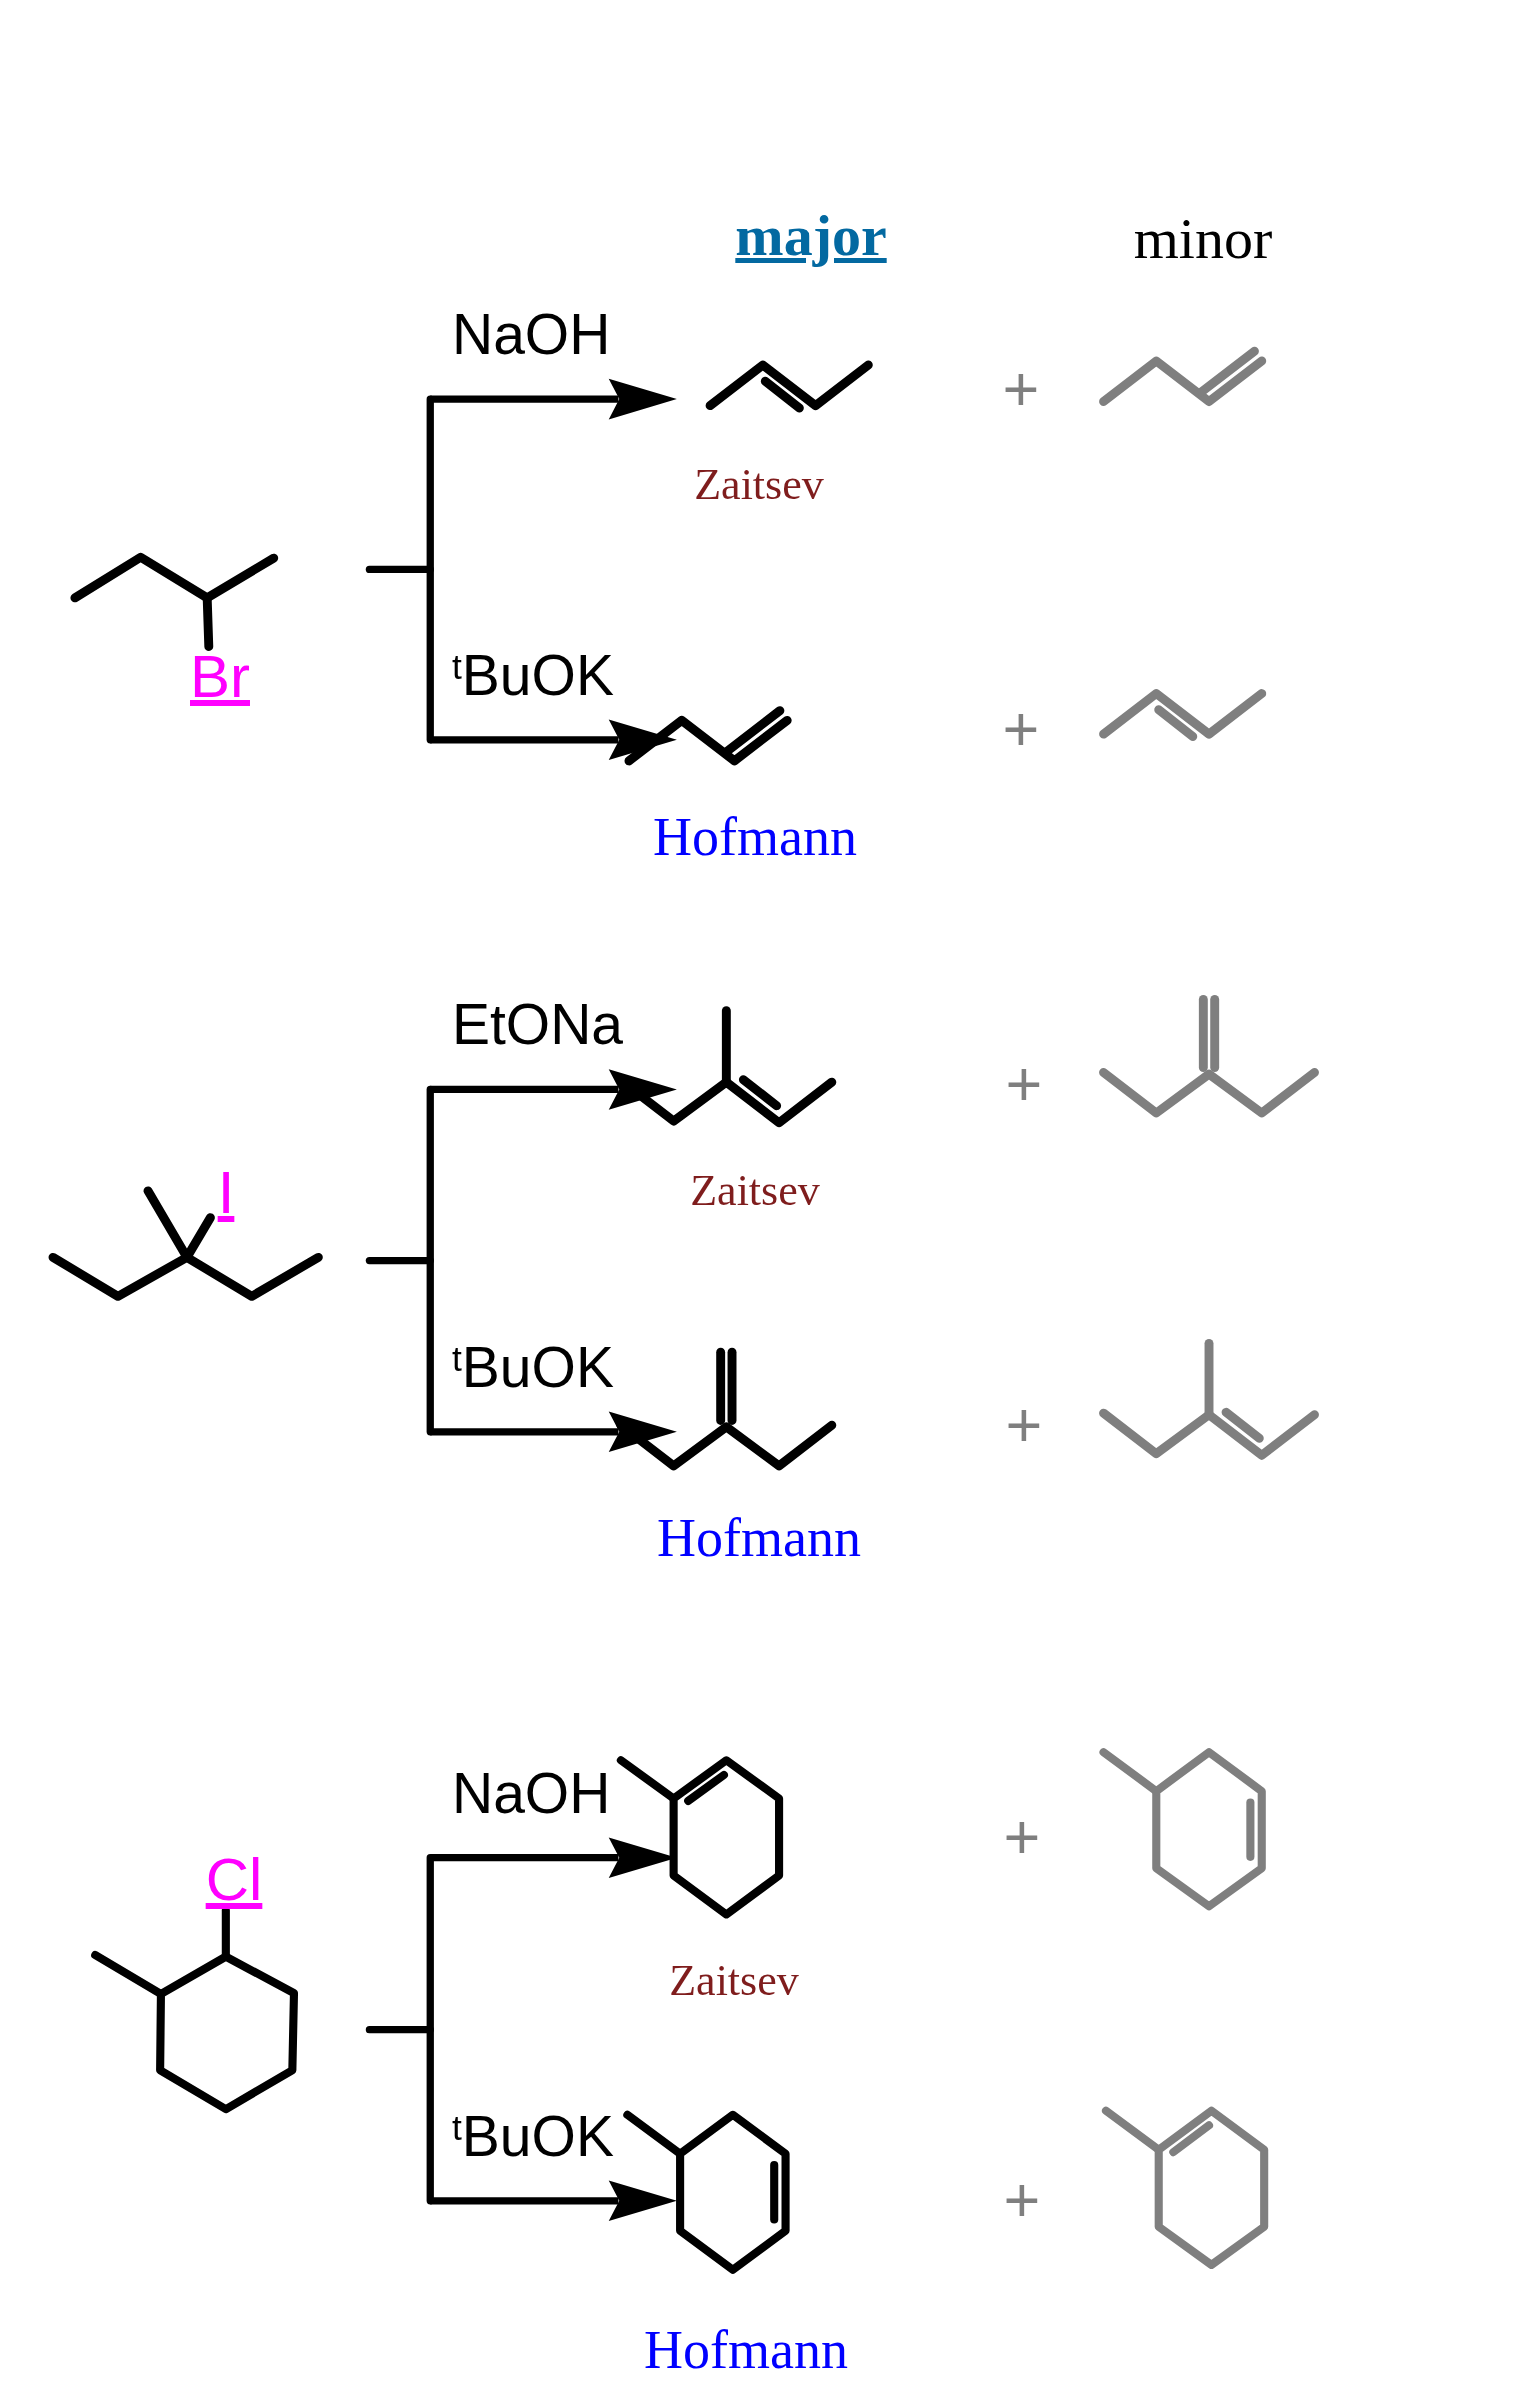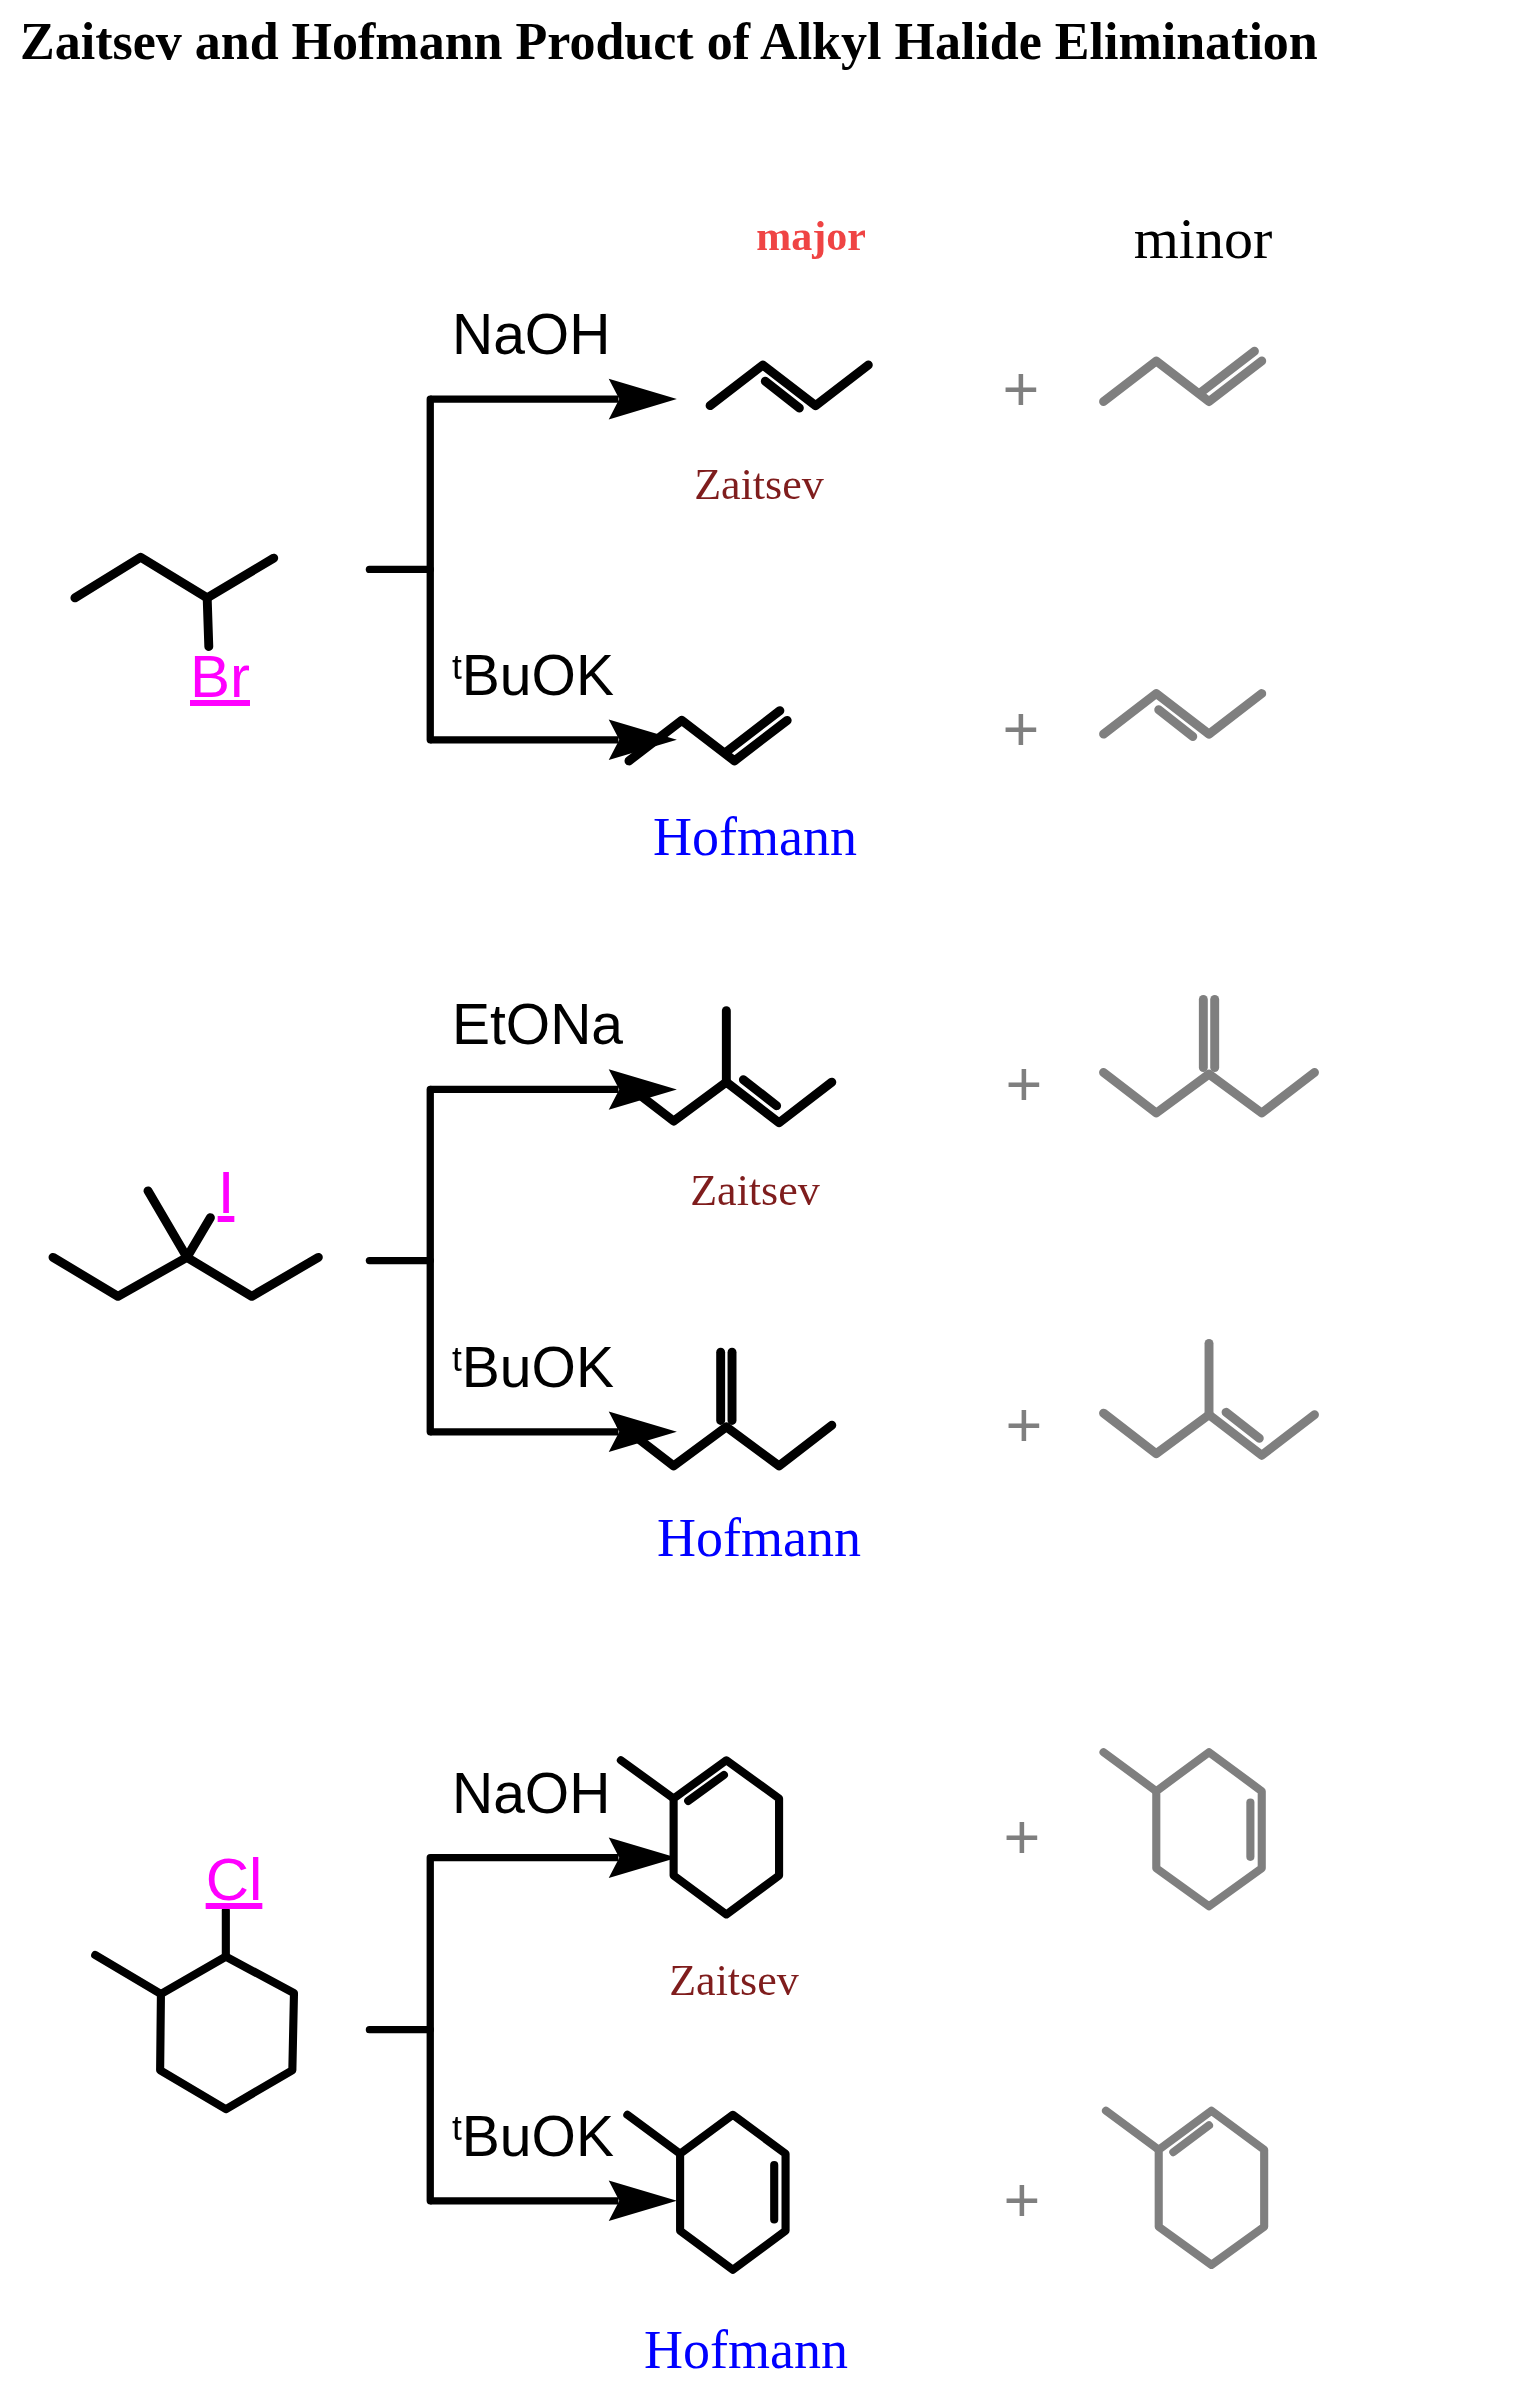--- a/index.html
+++ b/index.html
@@ -7,21 +7,21 @@
     position:relative;
     width:1533px;height:2389px;
     background:#ffffff;
     font-family:"Liberation Serif", serif;
     overflow:hidden;
   }
   #art{position:absolute;left:0;top:0;}
   .lbl{position:absolute;white-space:nowrap;line-height:1;}
   .ctr{transform:translate(-50%,-50%);}
   .title{font-family:"Liberation Serif",serif;font-weight:bold;font-size:52px;color:#000;}
-  .hdr-major{font-family:"Liberation Serif",serif;font-weight:bold;font-size:42px;color:#ef4444;}
+  .hdr-major{font-family:"Liberation Serif",serif;font-weight:bold;font-size:58px;color:#0369a1;text-decoration:underline;}
   .hdr-minor{font-family:"Liberation Serif",serif;font-size:58px;color:#000;margin-left:32px;}
   .reagent{font-family:"Liberation Sans",sans-serif;font-size:57px;color:#000;}
   .reagent sup{font-size:0.62em;vertical-align:0.45em;}
   .halide{font-family:"Liberation Sans",sans-serif;font-size:60px;color:#FF00FF;text-decoration:underline;}
   .zaitsev{font-family:"Liberation Serif",serif;font-size:44px;color:#7f1d1d;}
   .hofmann{font-family:"Liberation Serif",serif;font-size:54px;color:#0000FF;}
   .plus{font-family:"Liberation Sans",sans-serif;font-size:63px;color:#7F7F7F;font-weight:400;}
   .bond-black{stroke:#000000;fill:none;stroke-linecap:round;stroke-linejoin:round;}
   .bond-gray{stroke:#7F7F7F;fill:none;stroke-linecap:round;stroke-linejoin:round;}
   .arrow-line{stroke:#000000;stroke-width:9;fill:none;}
@@ -137,21 +137,20 @@
       <line x1="838" y1="2655" x2="773" y2="2607"></line>
       <line x1="954" y1="2669" x2="954" y2="2736"></line>
     </g>
     <g class="bond-gray" stroke-width="10">
       <polygon points="1428,2650 1493,2602 1558,2650 1558,2745 1493,2792 1428,2745"></polygon>
       <line x1="1428" y1="2650" x2="1363" y2="2602"></line>
       <line x1="1446" y1="2653" x2="1490" y2="2620"></line>
     </g>
   </svg>
 
-  <div class="lbl title" style="left:20px;top:16px;">Zaitsev and Hofmann Product of Alkyl Halide Elimination</div>
 
   <div class="lbl hdr-major ctr" style="left:811px;top:236px;">major</div>
   <div class="lbl hdr-minor ctr" style="left:1171px;top:239px;">minor</div>
 
   <div class="lbl halide ctr" style="left:220px;top:677px;">Br</div>
   <div class="lbl reagent" style="left:452px;top:306px;"><sup></sup><span>NaOH</span></div>
   <div class="lbl reagent" style="left:452px;top:647px;"><sup>t</sup><span>BuOK</span></div>
   <div class="lbl zaitsev ctr" style="left:759px;top:485px;">Zaitsev</div>
   <div class="lbl hofmann ctr" style="left:755px;top:837px;">Hofmann</div>
   <div class="lbl plus ctr" style="left:1021px;top:389px;">+</div>

